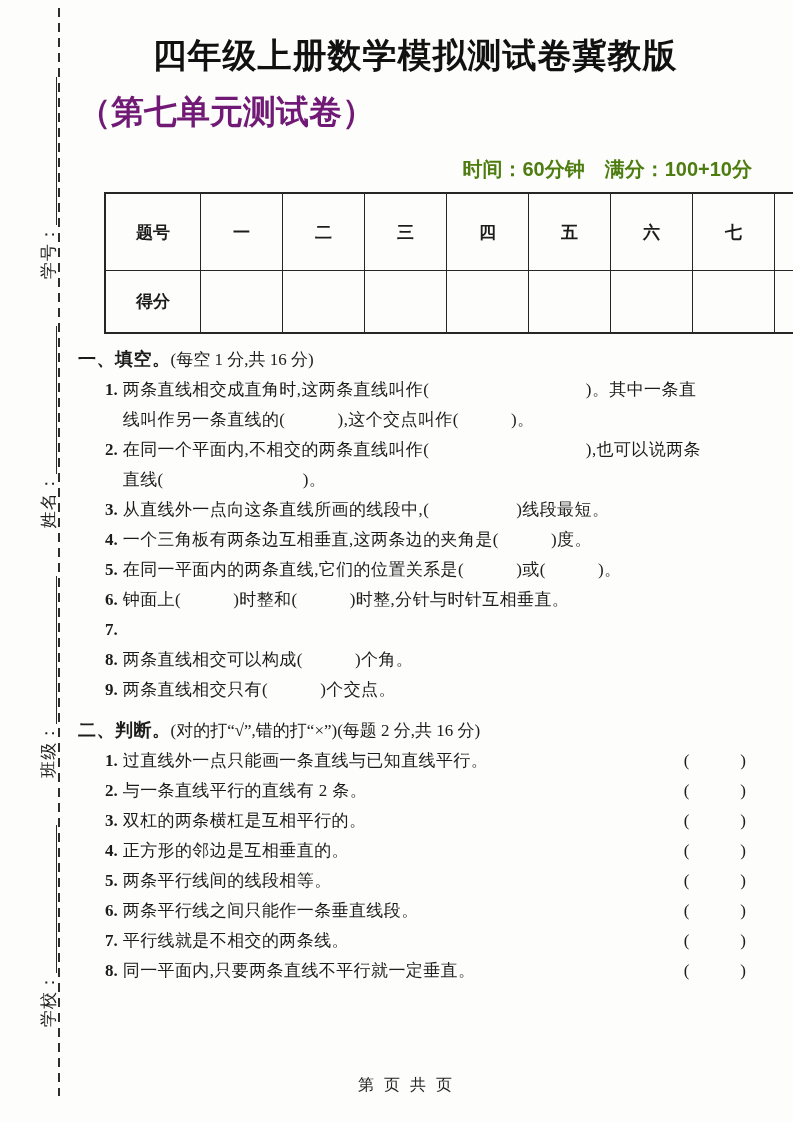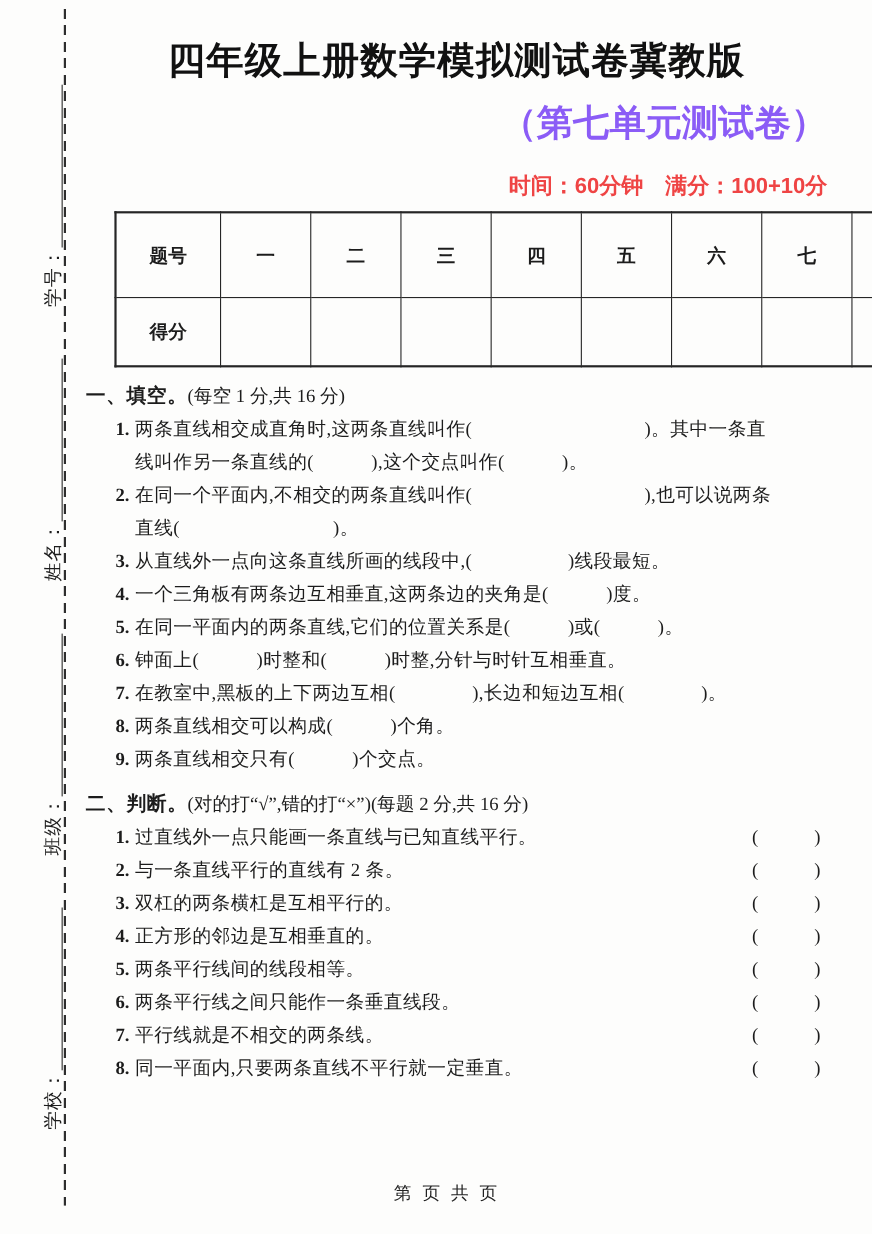--- a/index.html
+++ b/index.html
@@ -34,29 +34,29 @@
   
   .main { position: absolute; left: 78px; top: 0; width: 674px; }
 
   .title {
     margin: 28px 0 0; text-align: center;
     font-family: "Liberation Sans", "DejaVu Sans", sans-serif;
     font-weight: 900; font-size: 34px; line-height: 54px; letter-spacing: 1px;
     color: #111;
   }
   .subtitle {
-    margin: 8px 0 0; text-align: right;
+    margin: 8px 0 0; text-align: left;
     font-family: "Liberation Sans", "DejaVu Sans", sans-serif;
     font-weight: 800; font-size: 33px; line-height: 44px;
-    color: #8b5cf6;
+    color: #701a75;
   }
   .meta {
     margin-top: 22px; text-align: right;
     font-family: "Liberation Sans", "DejaVu Sans", sans-serif;
-    font-weight: 600; font-size: 20px; line-height: 26px; color: #ef4444;
+    font-weight: 600; font-size: 20px; line-height: 26px; color: #4d7c0f;
   }
 
   table.score {
     margin: 10px 0 0 26px;
     border-collapse: collapse; table-layout: fixed;
     width: 646px;
     border: 2px solid #262626;
   }
   table.score td {
     border: 1.4px solid #262626;
@@ -168,21 +168,20 @@
       <div class="q">
         <span class="num">5.</span>
         <div class="lines"><div class="qline">在同一平面内的两条直线,它们的位置关系是(　　　)或(　　　)。</div></div>
       </div>
       <div class="q">
         <span class="num">6.</span>
         <div class="lines"><div class="qline">钟面上(　　　)时整和(　　　)时整,分针与时针互相垂直。</div></div>
       </div>
       <div class="q">
         <span class="num">7.</span>
-        <div class="lines"><div class="qline">在教室中,黑板的上下两边互相(　　　　),长边和短边互相(　　　　)。</div></div>
       </div>
       <div class="q">
         <span class="num">8.</span>
         <div class="lines"><div class="qline">两条直线相交可以构成(　　　)个角。</div></div>
       </div>
       <div class="q">
         <span class="num">9.</span>
         <div class="lines"><div class="qline">两条直线相交只有(　　　)个交点。</div></div>
       </div>
     </div>

